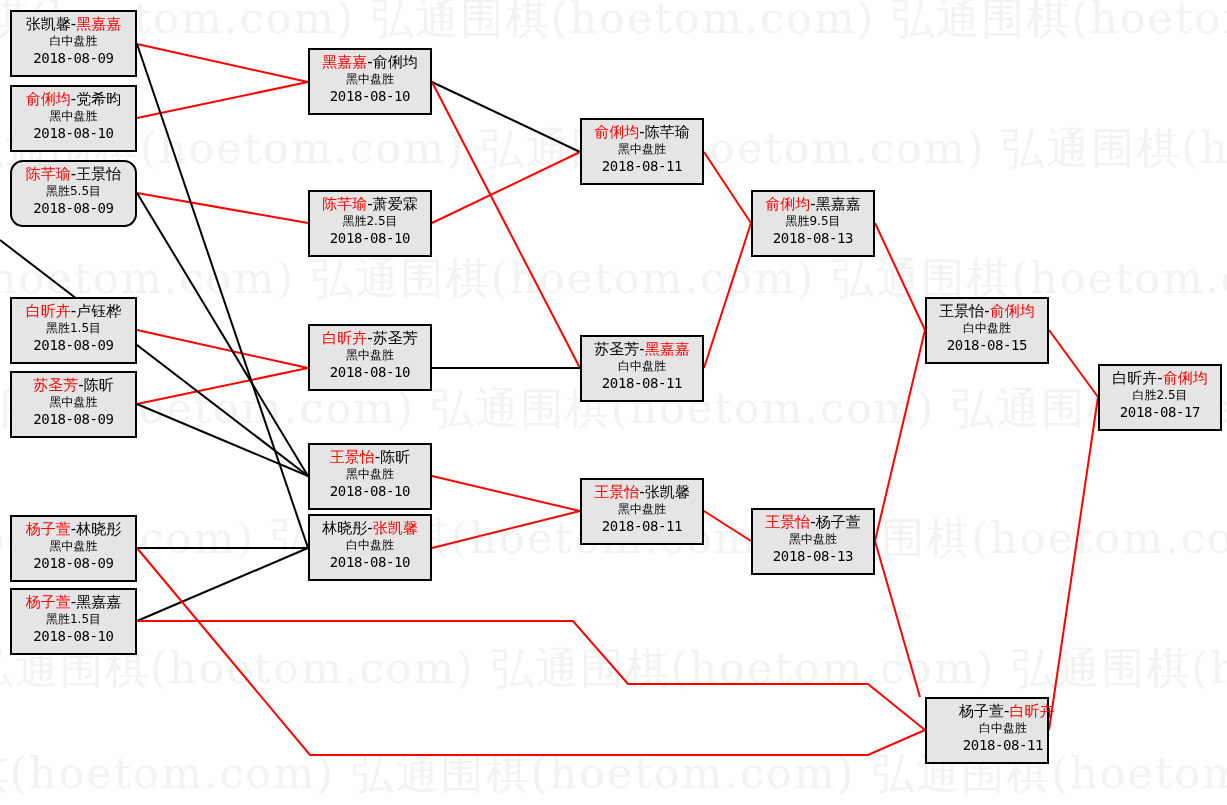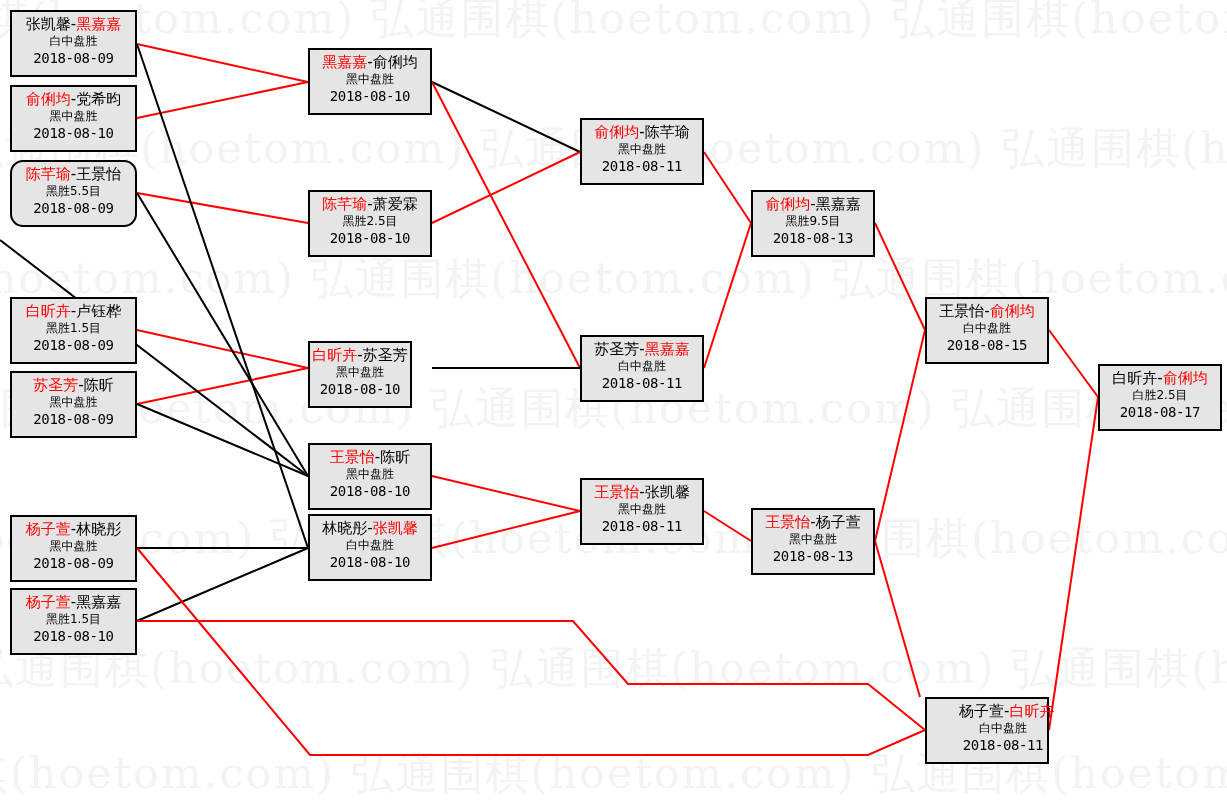--- a/index.html
+++ b/index.html
@@ -134,21 +134,21 @@
       <div class="node" style="left: 308px; top: 48px; width: 124px; height: 67px;">
         <span class="ln ln1"><span class="red">黑嘉嘉</span><span class="sep">-</span><span class="blk">俞俐均</span></span>
         <span class="ln ln2">黑中盘胜</span>
         <span class="ln ln3">2018-08-10</span>
       </div>
       <div class="node" style="left: 308px; top: 190px; width: 124px; height: 67px;">
         <span class="ln ln1"><span class="red">陈芊瑜</span><span class="sep">-</span><span class="blk">萧爱霖</span></span>
         <span class="ln ln2">黑胜2.5目</span>
         <span class="ln ln3">2018-08-10</span>
       </div>
-      <div class="node" style="left: 308px; top: 341px; width: 104px; height: 67px;">
+      <div class="node" style="left: 308px; top: 324px; width: 124px; height: 67px;">
         <span class="ln ln1"><span class="red">白昕卉</span><span class="sep">-</span><span class="blk">苏圣芳</span></span>
         <span class="ln ln2">黑中盘胜</span>
         <span class="ln ln3">2018-08-10</span>
       </div>
       <div class="node" style="left: 308px; top: 443px; width: 124px; height: 67px;">
         <span class="ln ln1"><span class="red">王景怡</span><span class="sep">-</span><span class="blk">陈昕</span></span>
         <span class="ln ln2">黑中盘胜</span>
         <span class="ln ln3">2018-08-10</span>
       </div>
       <div class="node" style="left: 308px; top: 514px; width: 124px; height: 67px;">

